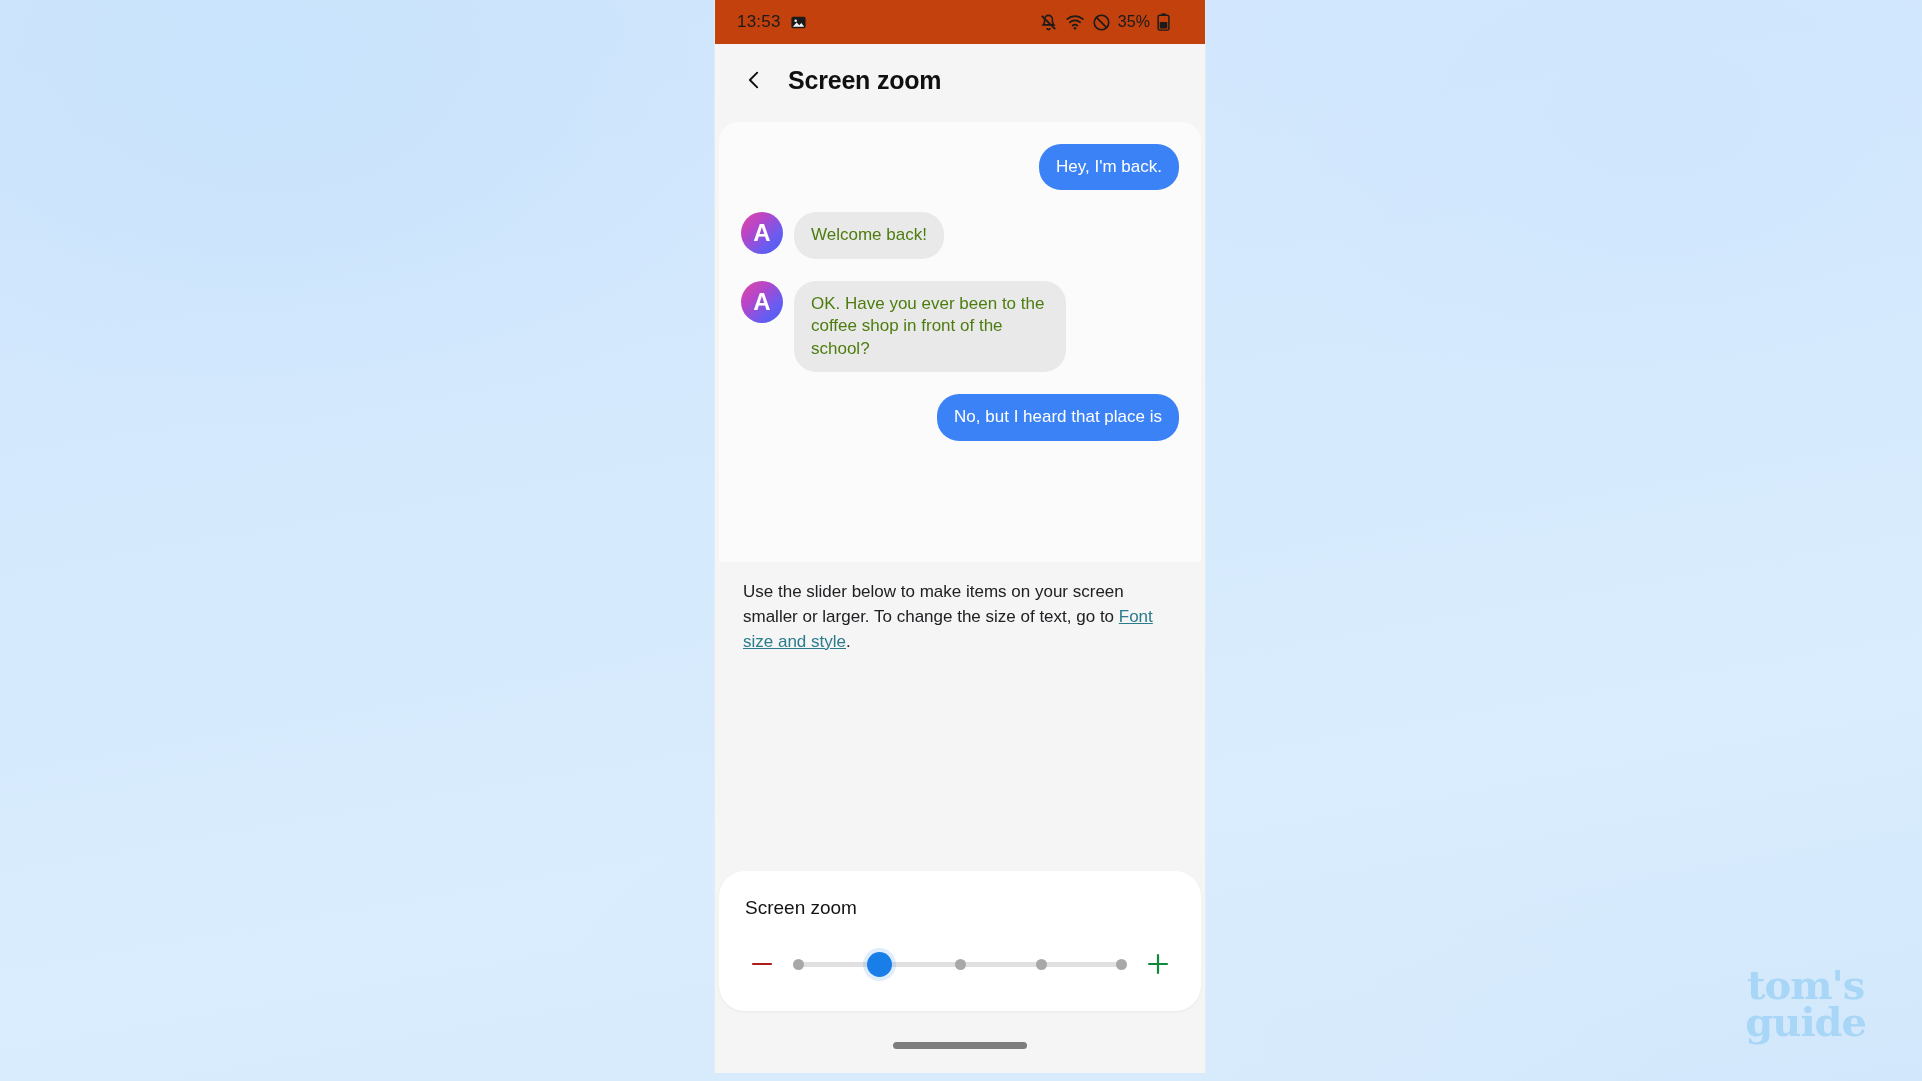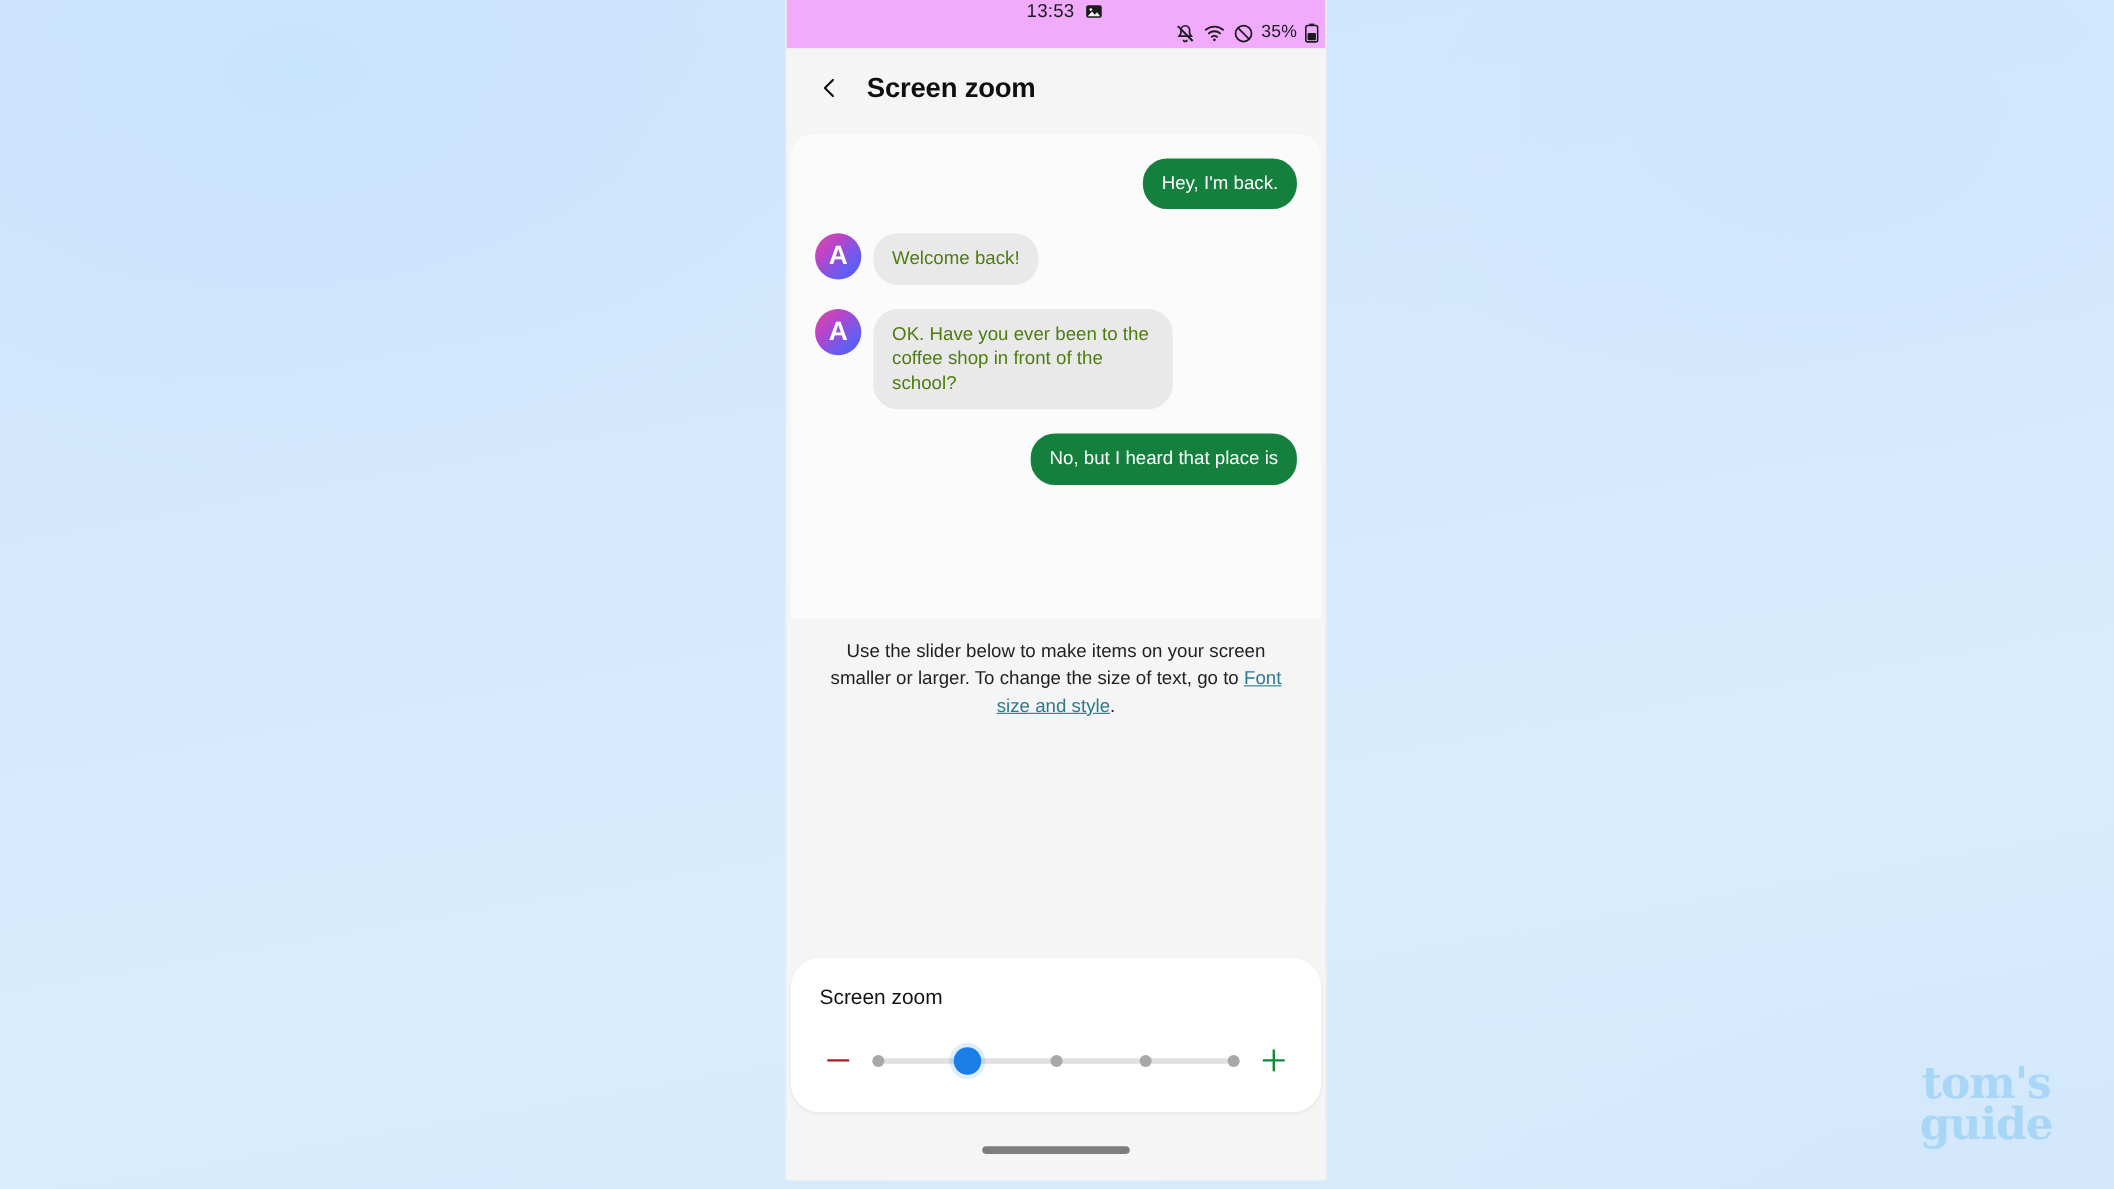--- a/index.html
+++ b/index.html
@@ -25,23 +25,22 @@
     background:#f5f5f5;
     border-left:1px solid #e3ecf5;
     border-right:1px solid #e3ecf5;
     overflow:hidden;
   }
 
   
   #statusbar {
     height:44px;
     display:flex; align-items:center;
-    padding:0 6px 0 22px;
-    background:#f0abfc;
-    flex-direction:column;
+    padding:0 35px 0 22px;
+    background:#c2410c;
   }
   #status-left { display:flex; align-items:center; gap:9px; }
   #clock { font-size:17px; color:#1b1b1b; font-weight:400; letter-spacing:.2px; }
   #status-right { margin-left:auto; display:flex; align-items:center; gap:7px;text-align:center; }
   .sicon { display:block; }
   #battery-pct { font-size:16px; color:#1b1b1b; letter-spacing:.1px; }
 
   
   #appbar {
     height:72px;
@@ -83,30 +82,29 @@
     line-height:1;
   }
   .bubble {
     max-width:272px;
     padding:12px 17px;
     font-size:17px;
     line-height:1.32;
     border-radius:22px;
     word-wrap:break-word;
   }
-  .bubble.out { background:#15803d; color:#ffffff; }
+  .bubble.out { background:#3b82f6; color:#ffffff; }
   .bubble.in  { background:#e9e9e9; color:#4d7c0f; }
 
   
   #description {
     padding:18px 28px 0 28px;
     font-size:17px;
     line-height:1.47;
     color:#202124;
-    text-align:center;
   }
   #font-link {
     color:#2a7b8c;
     text-decoration:underline;
     cursor:pointer;
   }
 
   
   #slider-card {
     position:absolute;

